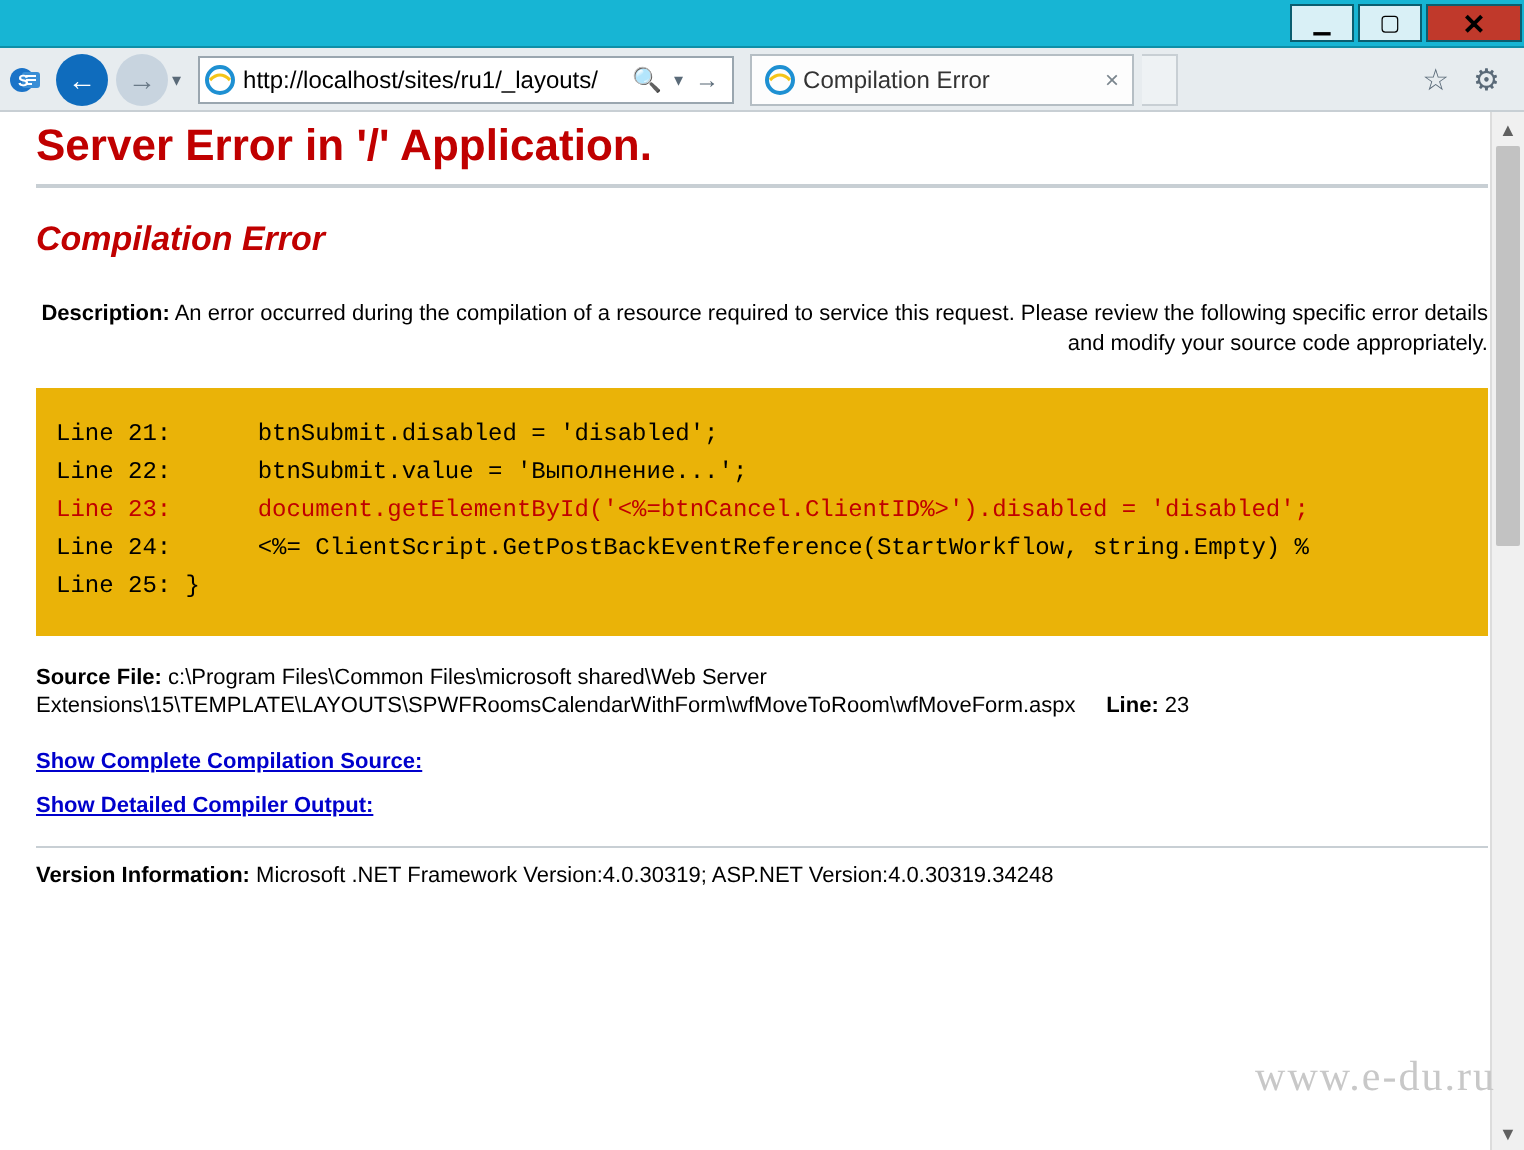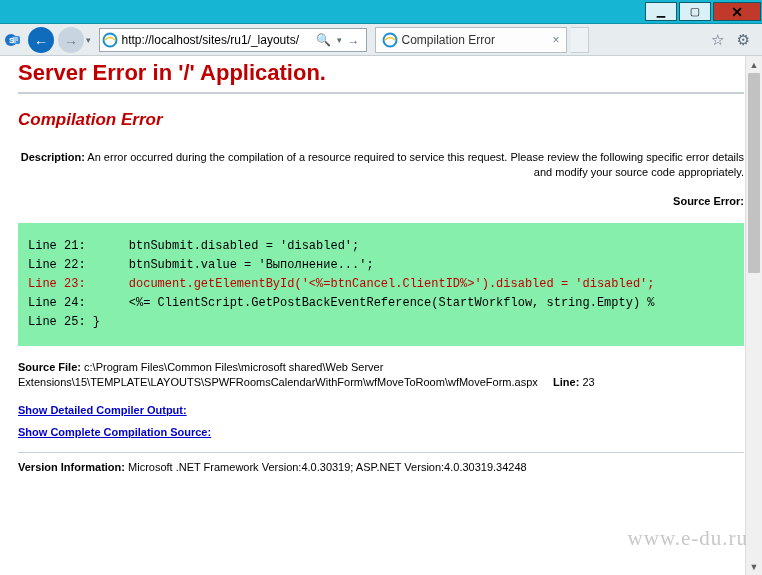--- a/index.html
+++ b/index.html
@@ -189,21 +189,21 @@
     line-height: 1.35;
     text-align: right;
   }
   .desc { margin-bottom: 14px; }
   .cem { margin-bottom: 14px; }
   .serrlbl { margin-bottom: 0; }
   .desc strong, .cem strong, .serrlbl strong,
   .srcfile strong, .ver strong { font-weight: bold; }
 
   .codebox {
-    background: #86efac;
+    background: #eab308;
     padding: 14px 10px;
     margin: 14px 0 14px 0;
     font-family: Consolas, "Courier New", monospace;
     font-size: 12px;
     line-height: 1.6;
     white-space: pre;
     overflow: hidden;
     color: #000;
   }
   .codebox .err { color: #c00000; }
@@ -344,38 +344,35 @@
   <div class="h1">Server Error in '/' Application.</div>
   <div class="hr"></div>
 
   <div class="h2">Compilation Error</div>
 
   <div class="desc">
     <strong>Description:</strong><span> An error occurred during the compilation of a resource required to service this request. Please review the following specific error details and modify your source code appropriately.</span>
   </div>
 
 
-  <div class="serrlbl">
-    <strong>Source Error:</strong>
-  </div>
 
   <div class="codebox"><span>Line 21:      btnSubmit.disabled = 'disabled';</span>
 <span>Line 22:      btnSubmit.value = 'Выполнение...';</span>
 <span class="err">Line 23:      document.getElementById('&lt;%=btnCancel.ClientID%&gt;').disabled = 'disabled';</span>
 <span>Line 24:      &lt;%= ClientScript.GetPostBackEventReference(StartWorkflow, string.Empty) %</span>
 <span>Line 25: }</span></div>
 
   <div class="srcfile">
     <strong>Source File:</strong><span> c:\Program Files\Common Files\microsoft shared\Web Server Extensions\15\TEMPLATE\LAYOUTS\SPWFRoomsCalendarWithForm\wfMoveToRoom\wfMoveForm.aspx</span>
     &nbsp;&nbsp;&nbsp;
     <strong>Line:</strong><span> 23</span>
   </div>
 
+  <a class="link">Show Complete Compilation Source:</a>
   <a class="link">Show Detailed Compiler Output:</a>
-  <a class="link">Show Complete Compilation Source:</a>
 
   <div class="hr2"></div>
 
   <div class="ver">
     <strong>Version Information:</strong><span> Microsoft .NET Framework Version:4.0.30319; ASP.NET Version:4.0.30319.34248</span>
   </div>
 
 </div>
 
 <div class="scrollbar">

